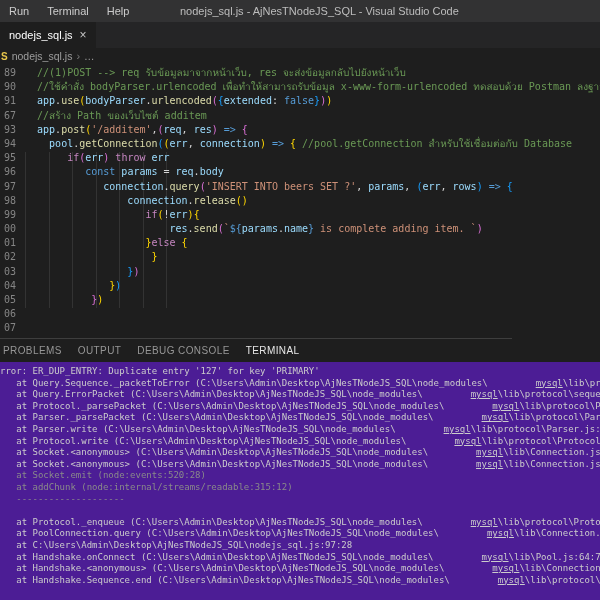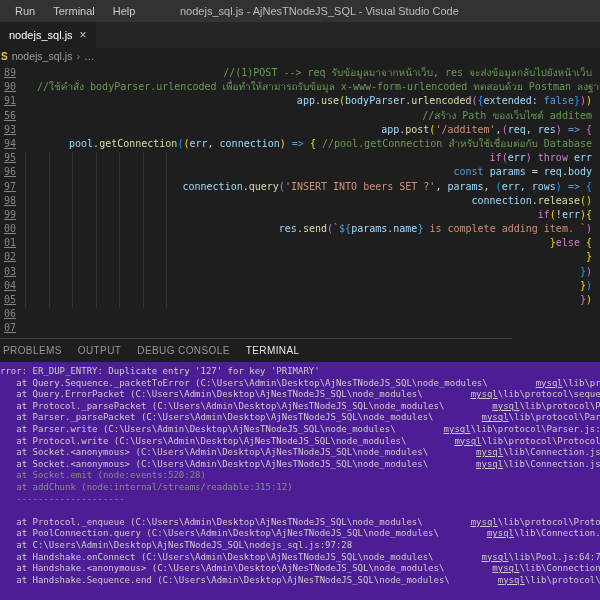--- a/index.html
+++ b/index.html
@@ -3,43 +3,43 @@
 <meta charset="utf-8">
 <style>
   * { margin:0; padding:0; box-sizing:border-box; }
   html,body { width:600px; height:600px; overflow:hidden; background:#1e1e1e;
               font-family:"Liberation Sans", sans-serif; }
   .window { position:relative; width:600px; height:600px; background:#1e1e1e; }
 
   
   .titlebar { position:absolute; top:0; left:0; width:600px; height:22px;
               background:#323233; color:#cccccc; font-size:11px; display:flex; align-items:center; }
-  .menus { display:flex; padding-left:6px; }
+  .menus { display:flex; }
   .menu-item { padding:0 9px; line-height:22px; cursor:default; }
   .win-title { position:absolute; left:180px; right:0; text-align:left; color:#bdbdbd;
                font-size:11px; line-height:22px; white-space:nowrap; }
 
   
   .tabbar { position:absolute; top:22px; left:0; width:600px; height:26px; background:#252526; display:flex; }
   .tab { height:26px; background:#1e1e1e; color:#ffffff; font-size:11px; display:flex;
          align-items:center; padding:0 9px; gap:7px; border-right:1px solid #252526; }
   .tab .close { color:#c5c5c5; font-size:12px; line-height:1; }
 
   
   .breadcrumb { position:absolute; top:48px; left:0; width:600px; height:16px; background:#1e1e1e;
                 color:#9d9d9d; font-size:10.5px; display:flex; align-items:center; gap:4px; padding-left:1px; }
   .bc-icon { color:#e8c64b; font-size:10px; font-weight:bold; }
   .bc-sep { color:#7a7a7a; font-size:11px; }
 
   
   .editor { position:absolute; top:64px; left:0; width:600px; height:274px; background:#1e1e1e;
             overflow:hidden; font-family:"DejaVu Sans Mono", monospace; font-size:10px; }
   .gutter { position:absolute; top:2px; left:0; width:16px; text-align:right; color:#858585; }
-  .lnum { height:14.2px; line-height:14.2px; white-space:pre;text-decoration:underline; }
-  .codearea { position:absolute; top:2px; left:25px; right:8px;text-align:right; }
+  .lnum { height:14.2px; line-height:14.2px; white-space:pre; }
+  .codearea { position:absolute; top:2px; left:25px; right:0; }
   .cline { height:14.2px; line-height:14.2px; white-space:pre; color:#d4d4d4; }
   .guides { position:absolute; top:88px; left:0; height:156px; width:200px; pointer-events:none; }
   .guide { position:absolute; top:0; bottom:0; width:1px; background:#333333; }
 
   .tk-comment { color:#6a9955; }
   .tk-var     { color:#9cdcfe; }
   .tk-func    { color:#dcdcaa; }
   .tk-str     { color:#ce9178; }
   .tk-kw      { color:#569cd6; }
   .tk-kwc     { color:#c586c0; }
@@ -97,21 +97,21 @@
         <div class="guide" style="left: 72px;"></div>
         <div class="guide" style="left: 95.5px;"></div>
         <div class="guide" style="left: 119px;"></div>
         <div class="guide" style="left: 142.5px;"></div>
         <div class="guide" style="left: 166px;"></div>
       </div>
     <div class="gutter">
         <div class="lnum">89</div>
         <div class="lnum">90</div>
         <div class="lnum">91</div>
-        <div class="lnum">56</div>
+        <div class="lnum">67</div>
         <div class="lnum">93</div>
         <div class="lnum">94</div>
         <div class="lnum">95</div>
         <div class="lnum">96</div>
         <div class="lnum">97</div>
         <div class="lnum">98</div>
         <div class="lnum">99</div>
         <div class="lnum">00</div>
         <div class="lnum">01</div>
         <div class="lnum">02</div>

